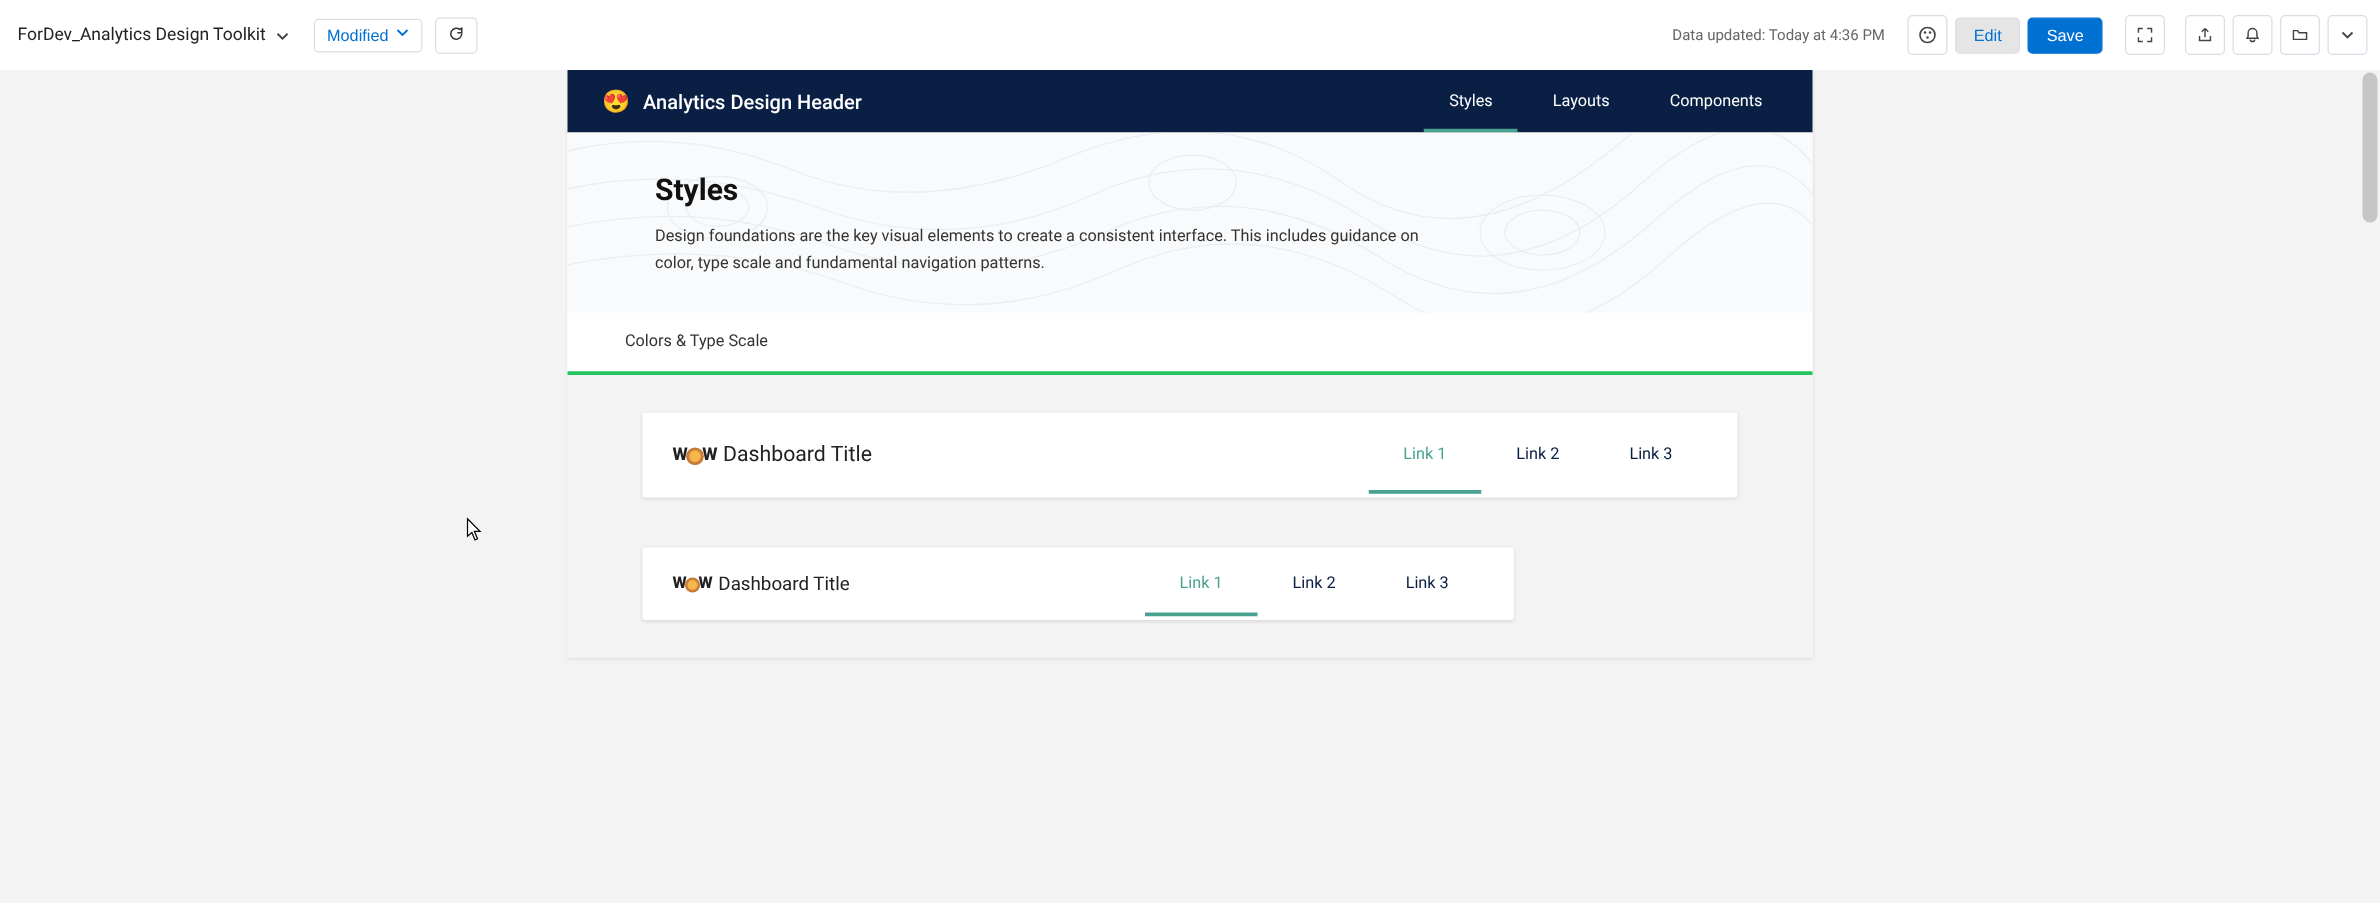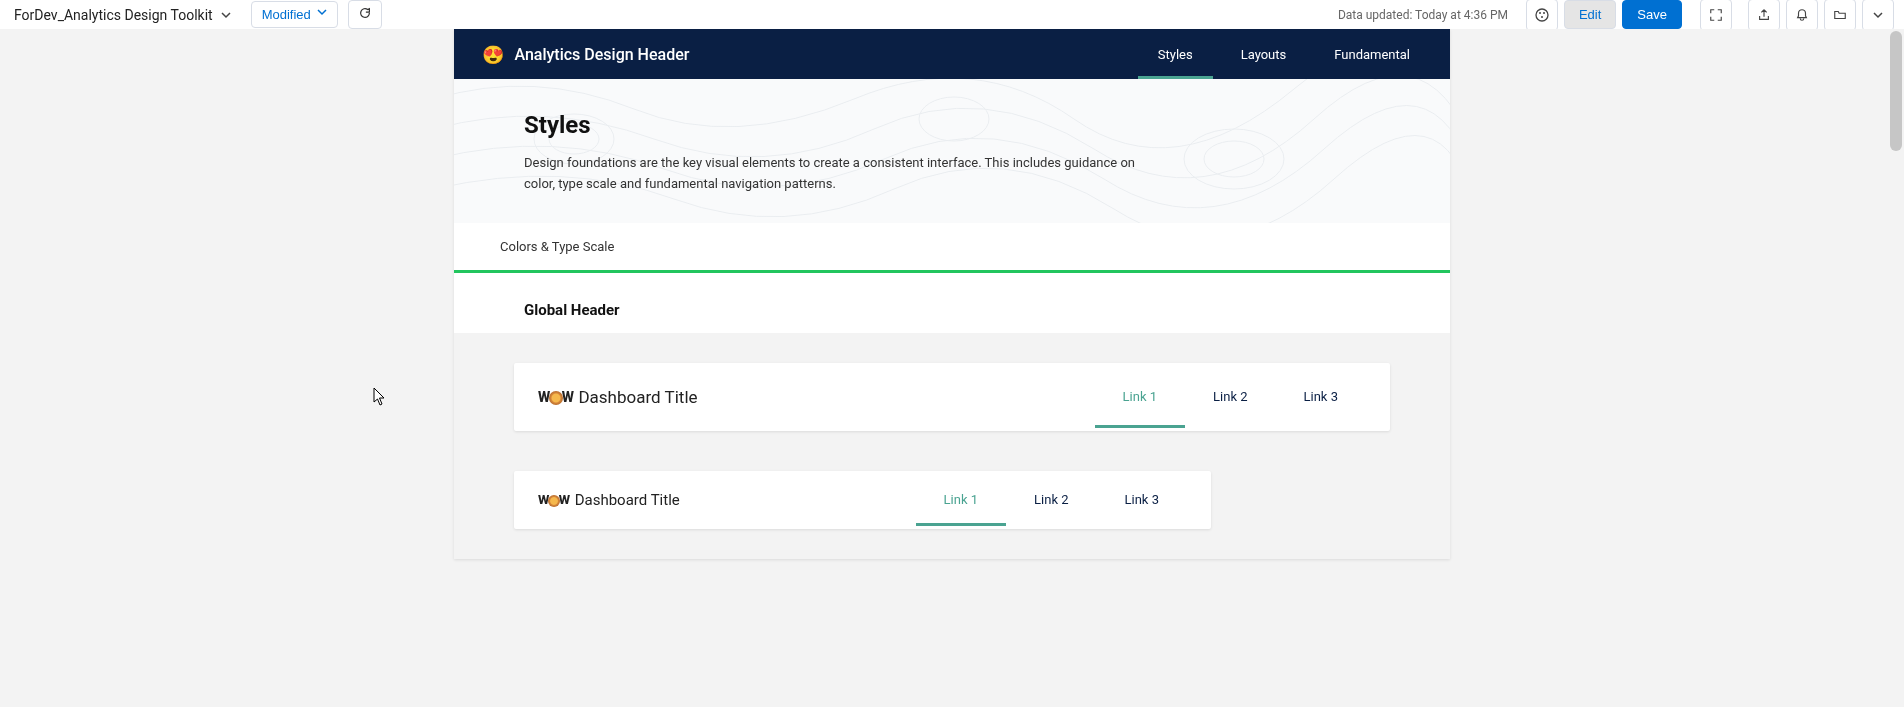--- a/index.html
+++ b/index.html
@@ -1,19 +1,19 @@
 <!DOCTYPE html>
 <html><head>
 <meta charset="utf-8">
 <style>
 * { margin: 0; padding: 0; box-sizing: border-box; }
 body { font-family: -apple-system, BlinkMacSystemFont, "Segoe UI", Roboto, Helvetica, Arial, sans-serif; background: #fff; width: 1904px; height: 722px; overflow: hidden; position: relative; }
 
 
-.top-toolbar { height: 29px; display: flex; align-items: center; padding: 0 10px; border-bottom: 0; background: #fff; }
+.top-toolbar { height: 56px; display: flex; align-items: center; padding: 0 10px; border-bottom: 0; background: #fff; }
 .doc-title-wrap { display: flex; align-items: center; gap: 8px; }
 .doc-title { font-size: 14px; color: #222; padding-left: 4px; }
 .chev-down { color: #444; cursor: pointer; }
 .modified-btn { margin-left: 20px; border: 1px solid #d8dde6; color: #0070d2; background: #fff; padding: 5px 10px; border-radius: 4px; font-size: 13px; display: inline-flex; gap: 6px; cursor: pointer; }
 .refresh-btn { margin-left: 10px; border: 1px solid #d8dde6; background: #fff; padding: 5px 9px; border-radius: 4px; cursor: pointer; color: #333; }
 .top-spacer { flex: 1; }
 .data-updated { font-size: 12px; color: #666; margin-right: 12px; }
 .icon-btn { border: 1px solid #d8dde6; background: #fff; width: 32px; height: 32px; border-radius: 4px; display: inline-flex; align-items: center; justify-content: center; margin-left: 6px; cursor: pointer; color: #444; }
 .edit-btn { border: 1px solid #d8dde6; background: #e5e5e5; color: #0070d2; padding: 6px 14px; border-radius: 4px; font-size: 13px; margin-left: 6px; cursor: pointer; }
 .save-btn { background: #0070d2; color: #fff; border: 1px solid #0070d2; padding: 6px 14px; border-radius: 4px; font-size: 13px; margin-left: 6px; cursor: pointer; }
@@ -136,21 +136,21 @@
   <div class="dashboard">
 
     <div class="navy-header">
       <div class="navy-title">
         <span class="emoji">😍</span>
         <span>Analytics Design Header</span>
       </div>
       <div class="navy-nav">
         <div class="navy-nav-item active">Styles</div>
         <div class="navy-nav-item">Layouts</div>
-        <div class="navy-nav-item">Fundamental</div>
+        <div class="navy-nav-item">Components</div>
       </div>
     </div>
 
     <div class="hero">
       <svg class="topo-bg" viewBox="0 0 996 150" preserveAspectRatio="none">
         <g fill="none" stroke="#cfd6dd" stroke-width="1">
           <path d="M-20 20 Q 80 -10 180 30 T 400 20 T 620 40 T 840 10 T 1020 40"></path>
           <path d="M-20 50 Q 90 20 200 60 T 420 50 T 640 70 T 860 40 T 1020 70"></path>
           <path d="M-20 80 Q 100 50 210 90 T 430 80 T 650 100 T 870 70 T 1020 100"></path>
           <path d="M-20 110 Q 110 80 220 120 T 440 110 T 660 130 T 880 100 T 1020 130"></path>
@@ -164,21 +164,20 @@
       <div class="hero-content">
         <h1 class="hero-title">Styles</h1>
         <p class="hero-desc">Design foundations are the key visual elements to create a consistent interface. This includes guidance on color, type scale and fundamental navigation patterns.</p>
       </div>
     </div>
 
     <div class="subtabs">
       <div class="subtab">Colors &amp; Type Scale</div>
     </div>
 
-    <div class="section-title">Global Header</div>
 
     <div class="cards-area">
       <div class="hdr-card card1">
         <div class="hdr-card-title">
           <span class="wow-logo">W<span class="o"></span>W</span>
           <span>Dashboard Title</span>
         </div>
         <div class="hdr-card-nav">
           <div class="hdr-card-link active">Link 1</div>
           <div class="hdr-card-link">Link 2</div>

